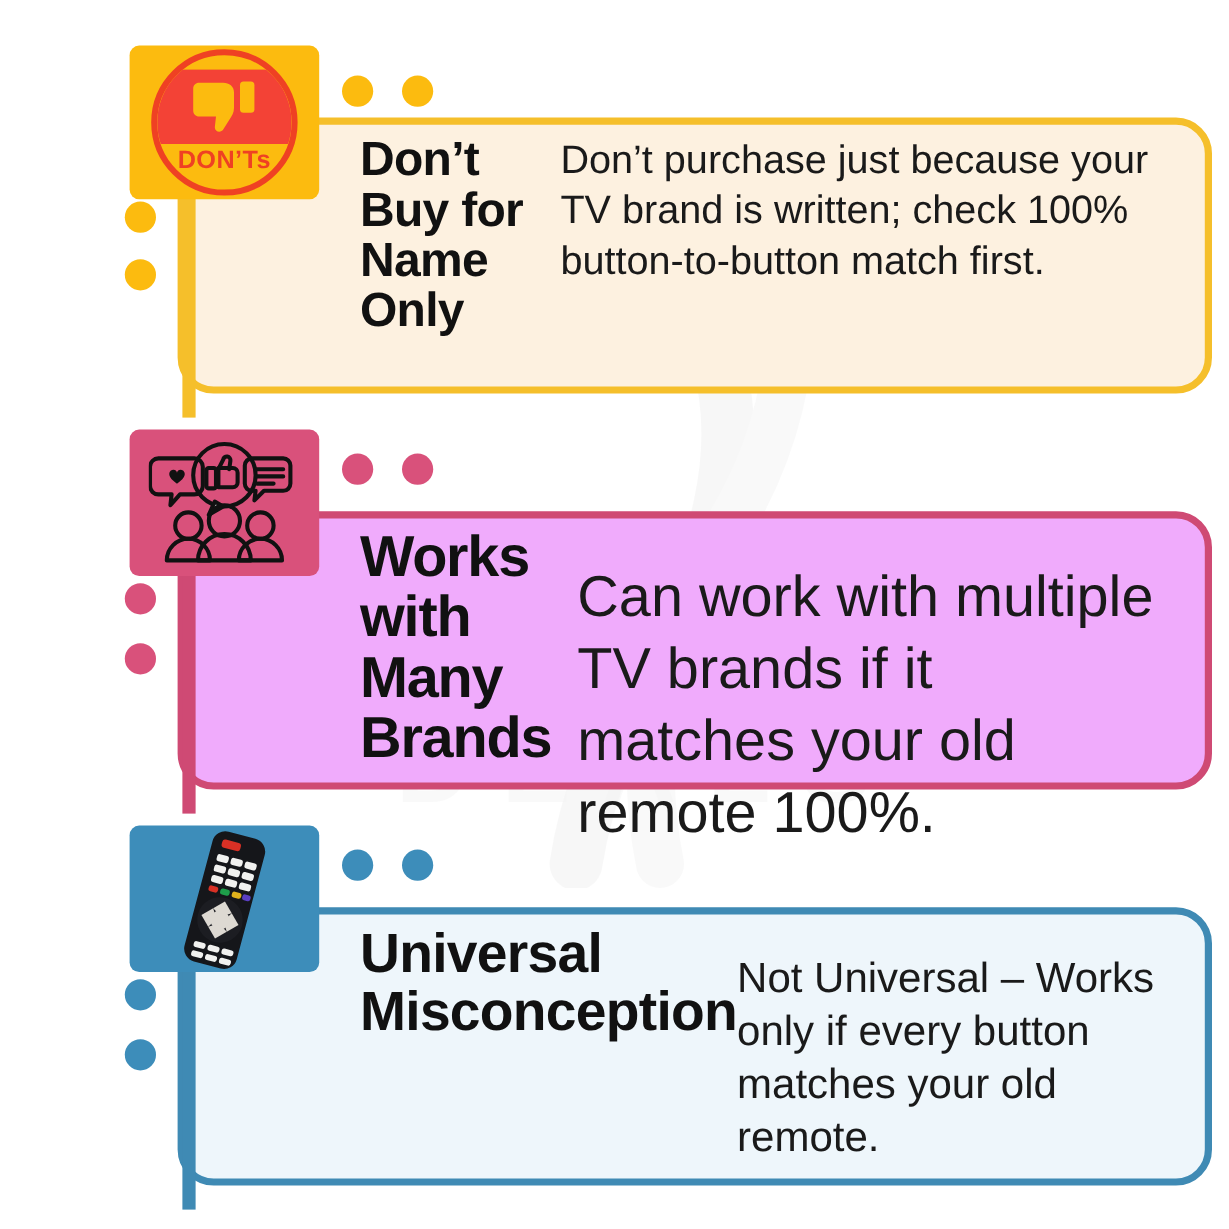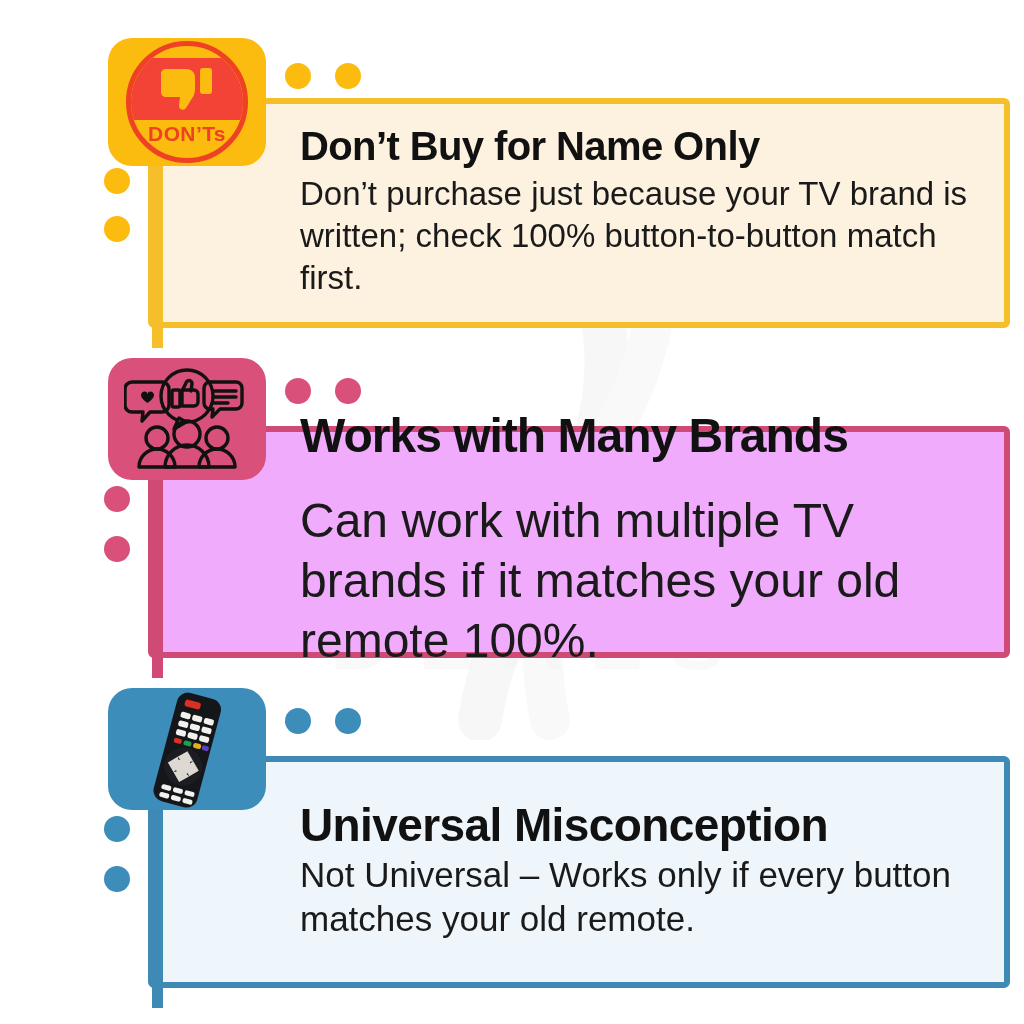--- a/index.html
+++ b/index.html
@@ -54,39 +54,39 @@
   .card-group.g3 { left: 0px;  top: 678px; }
 
   
   .card-body {
     position: absolute;
     left: 148px;
     top: 80px;
     width: 862px;
     height: 232px;
     box-sizing: border-box;
-    border-radius: 6px;
+    border-radius: 30px;
     border: 6px solid #000;
     display: flex;
-    flex-direction: column;
+    flex-direction: row;
     justify-content: center;
     padding: 8px 34px 10px 146px;
   }
   .g1 .card-body { background: #fdf1e0; border-color: #f5bf2b; height: 230px; }
   .g2 .card-body { background: #f0abfc; border-color: #cf4a74; height: 232px; top: 78px;}
   .g3 .card-body { background: #eef6fb; border-color: #3f8ab4; height: 232px; top: 78px;}
 
   
   .icon-tab {
     position: absolute;
     left: 108px;
     top: 20px;
     width: 158px;
     height: 128px;
-    border-radius: 24px;
+    border-radius: 8px;
     z-index: 4;
     display: flex;
     align-items: center;
     justify-content: center;
   }
   .g1 .icon-tab { background: #fcbb0f; }
   .g2 .icon-tab { background: #d9517b; top: 10px; height: 122px;}
   .g3 .icon-tab { background: #3d8dba; top: 10px; height: 122px;}
 
   
@@ -141,21 +141,21 @@
     font-weight: 400;
     color: #1a1a1a;
     line-height: 1.28;
     margin: 0;
     font-family: "Liberation Sans", sans-serif;
   }
 
   .g2 .card-title { font-size: 48px; letter-spacing: -1px; margin-bottom: 2px;}
   .g2 .card-desc  { font-size: 48px; line-height: 1.25; margin-top: 28px; }
   .g3 .card-title { font-size: 46px; margin-bottom: 4px;}
-  .g3 .card-desc  { font-size: 35px; line-height: 1.26; }
+  .g3 .card-desc  { font-size: 35px; line-height: 1.26; margin-top: 24px; }
 
   
   .donts-badge {
     position: relative;
     width: 112px;
     height: 112px;
     border-radius: 50%;
     border: 5px solid #ef4123;
     background: #fcbb0f;
     display: flex;

